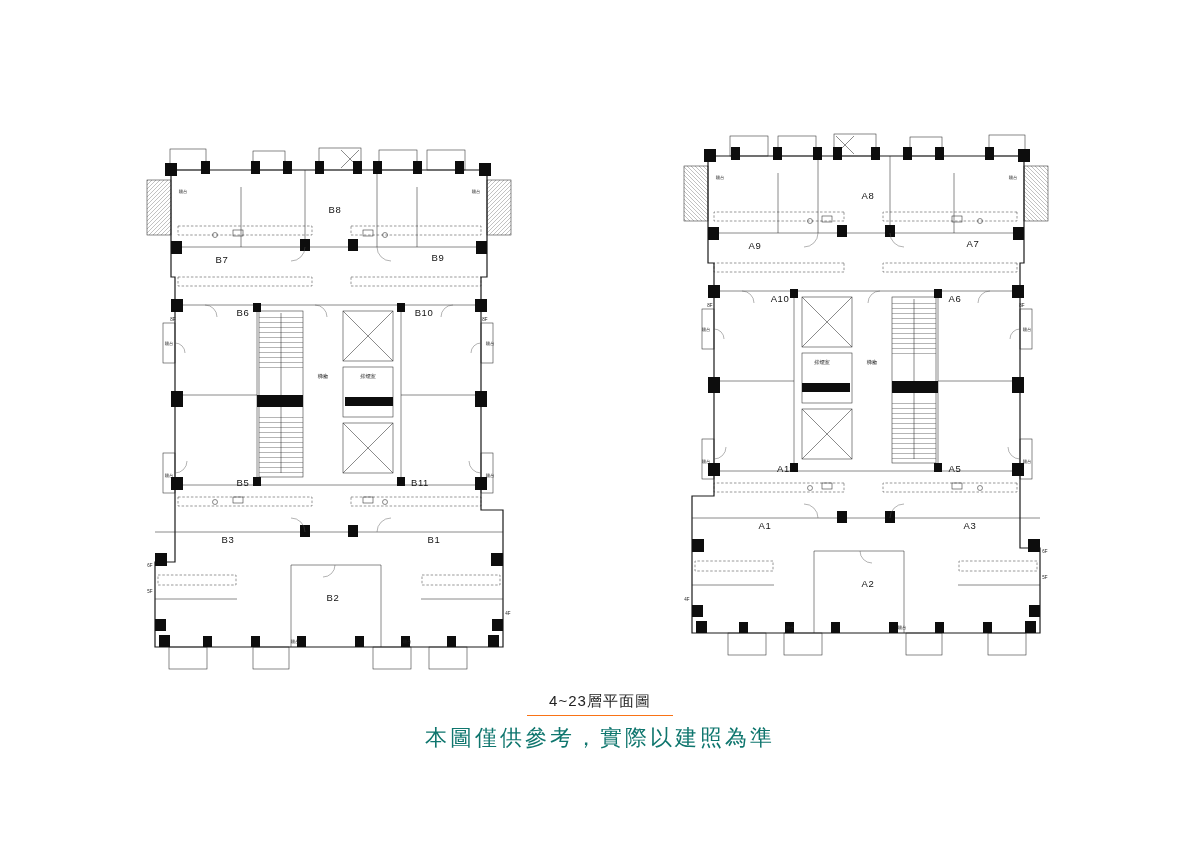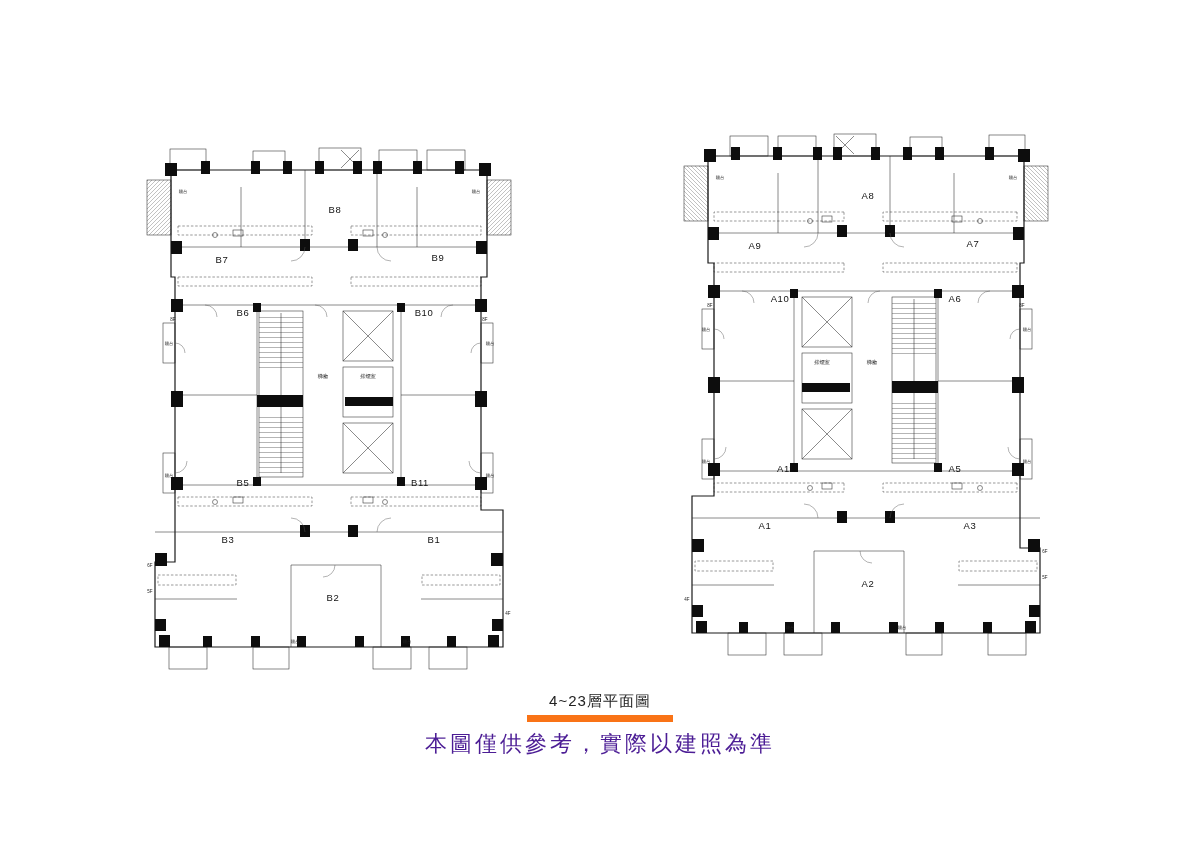--- a/index.html
+++ b/index.html
@@ -20,23 +20,23 @@
   
   .unit-label{font-family:"Liberation Sans",sans-serif;font-size:9.5px;fill:#111;
               text-anchor:middle;letter-spacing:0.6px;}
   .core-label{font-family:"Liberation Sans",sans-serif;font-size:5.2px;fill:#111;text-anchor:middle;}
   .tiny-label{font-family:"Liberation Sans",sans-serif;font-size:4.3px;fill:#222;text-anchor:middle;}
   .marker-label{font-family:"Liberation Sans",sans-serif;font-size:4.5px;fill:#222;text-anchor:middle;}
 
   
   .caption{position:absolute;top:672px;left:0;width:1200px;text-align:center;}
   .caption-title{display:inline-block;font-size:15px;color:#222;letter-spacing:1px;
-                 border-bottom:7px solid #f97316;padding:0 22px 4px 22px;}
+                 border-bottom:1px solid #f97316;padding:0 22px 4px 22px;}
   .caption-disclaimer{margin-top:7px;font-family:"Liberation Serif",serif;font-size:22px;
-                      color:#4c1d95;letter-spacing:3px;}
+                      color:#0f766e;letter-spacing:3px;}
 </style>
 </head>
 <body>
 
 <div class="sheet">
 
   <svg class="defs-holder" aria-hidden="true">
     <defs>
       <pattern id="hatch" width="4" height="4" patternUnits="userSpaceOnUse">
         <path d="M0,4 L4,0" stroke="#666" stroke-width="0.4"></path>

